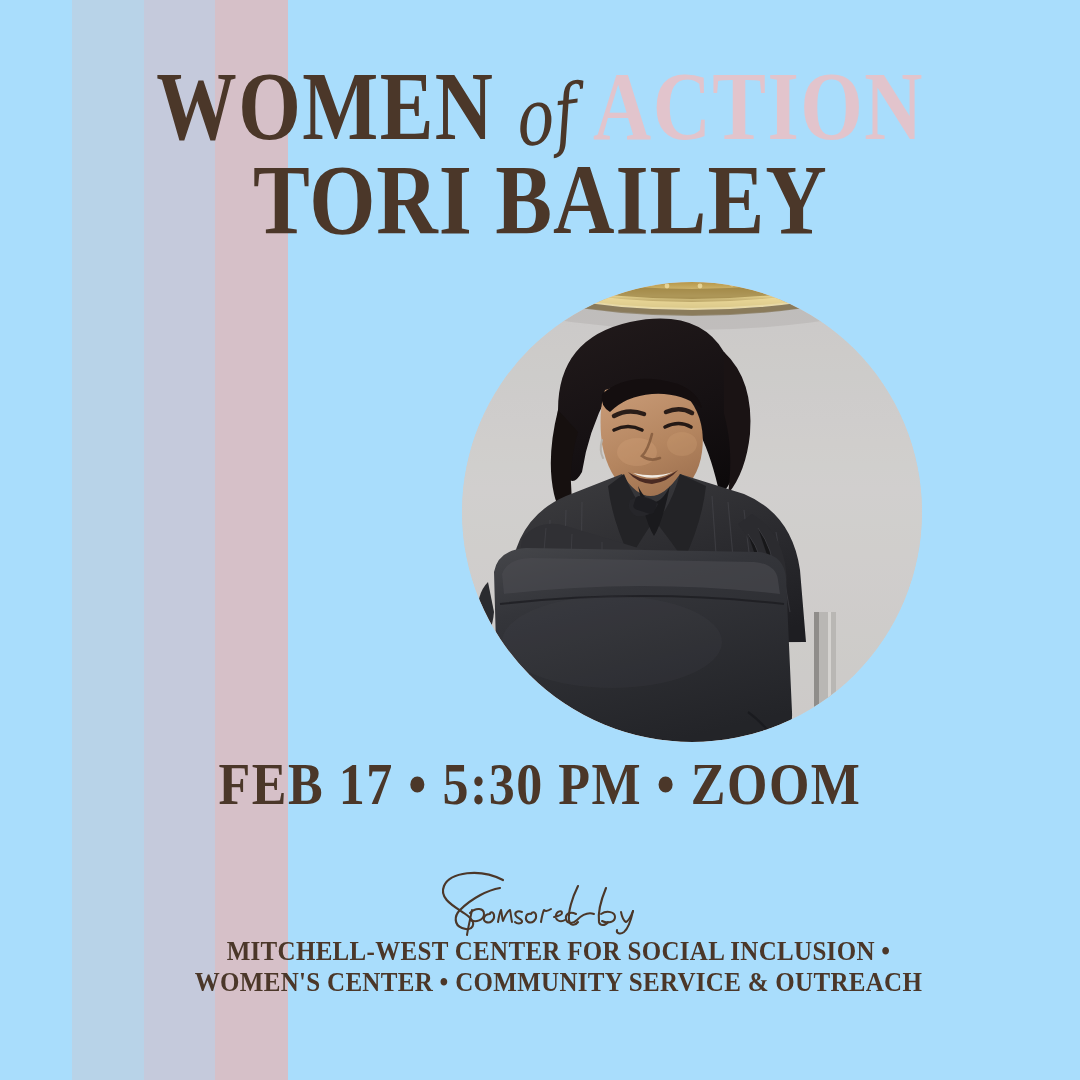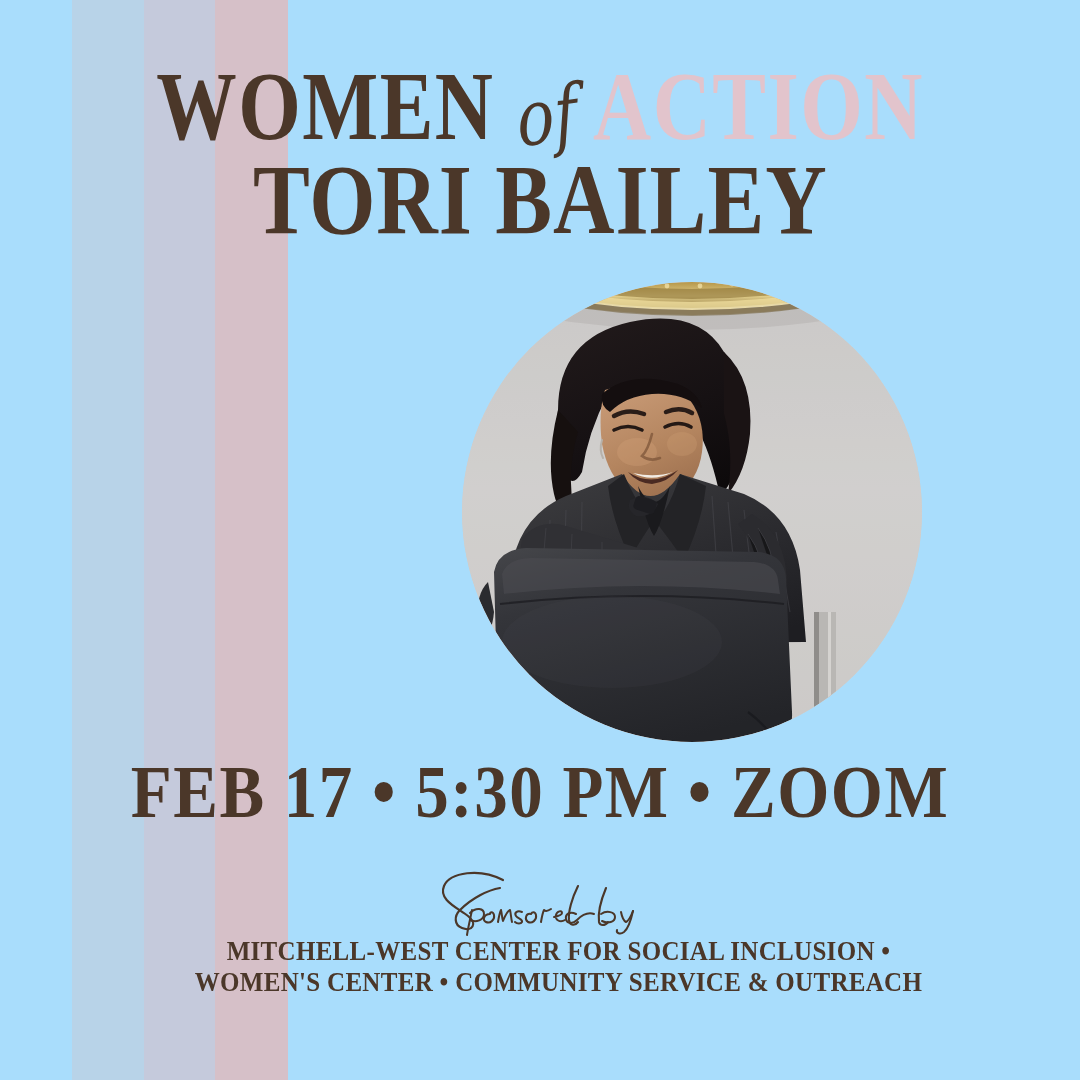--- a/index.html
+++ b/index.html
@@ -132,21 +132,21 @@
   
   .event-details {
     position: absolute;
     left: 0;
     right: 0;
     top: 762px;
     z-index: 5;
     text-align: center;
     font-family: "Liberation Serif", serif;
     font-weight: 700;
-    font-size: 67px;
+    font-size: 52px;
     letter-spacing: 1.5px;
     color: #4b3729;
     text-transform: uppercase;
     line-height: 1;
     white-space: nowrap;
   }
   .event-details span {
     display: inline-block;
     transform: scaleY(1.12);
     transform-origin: bottom center;

